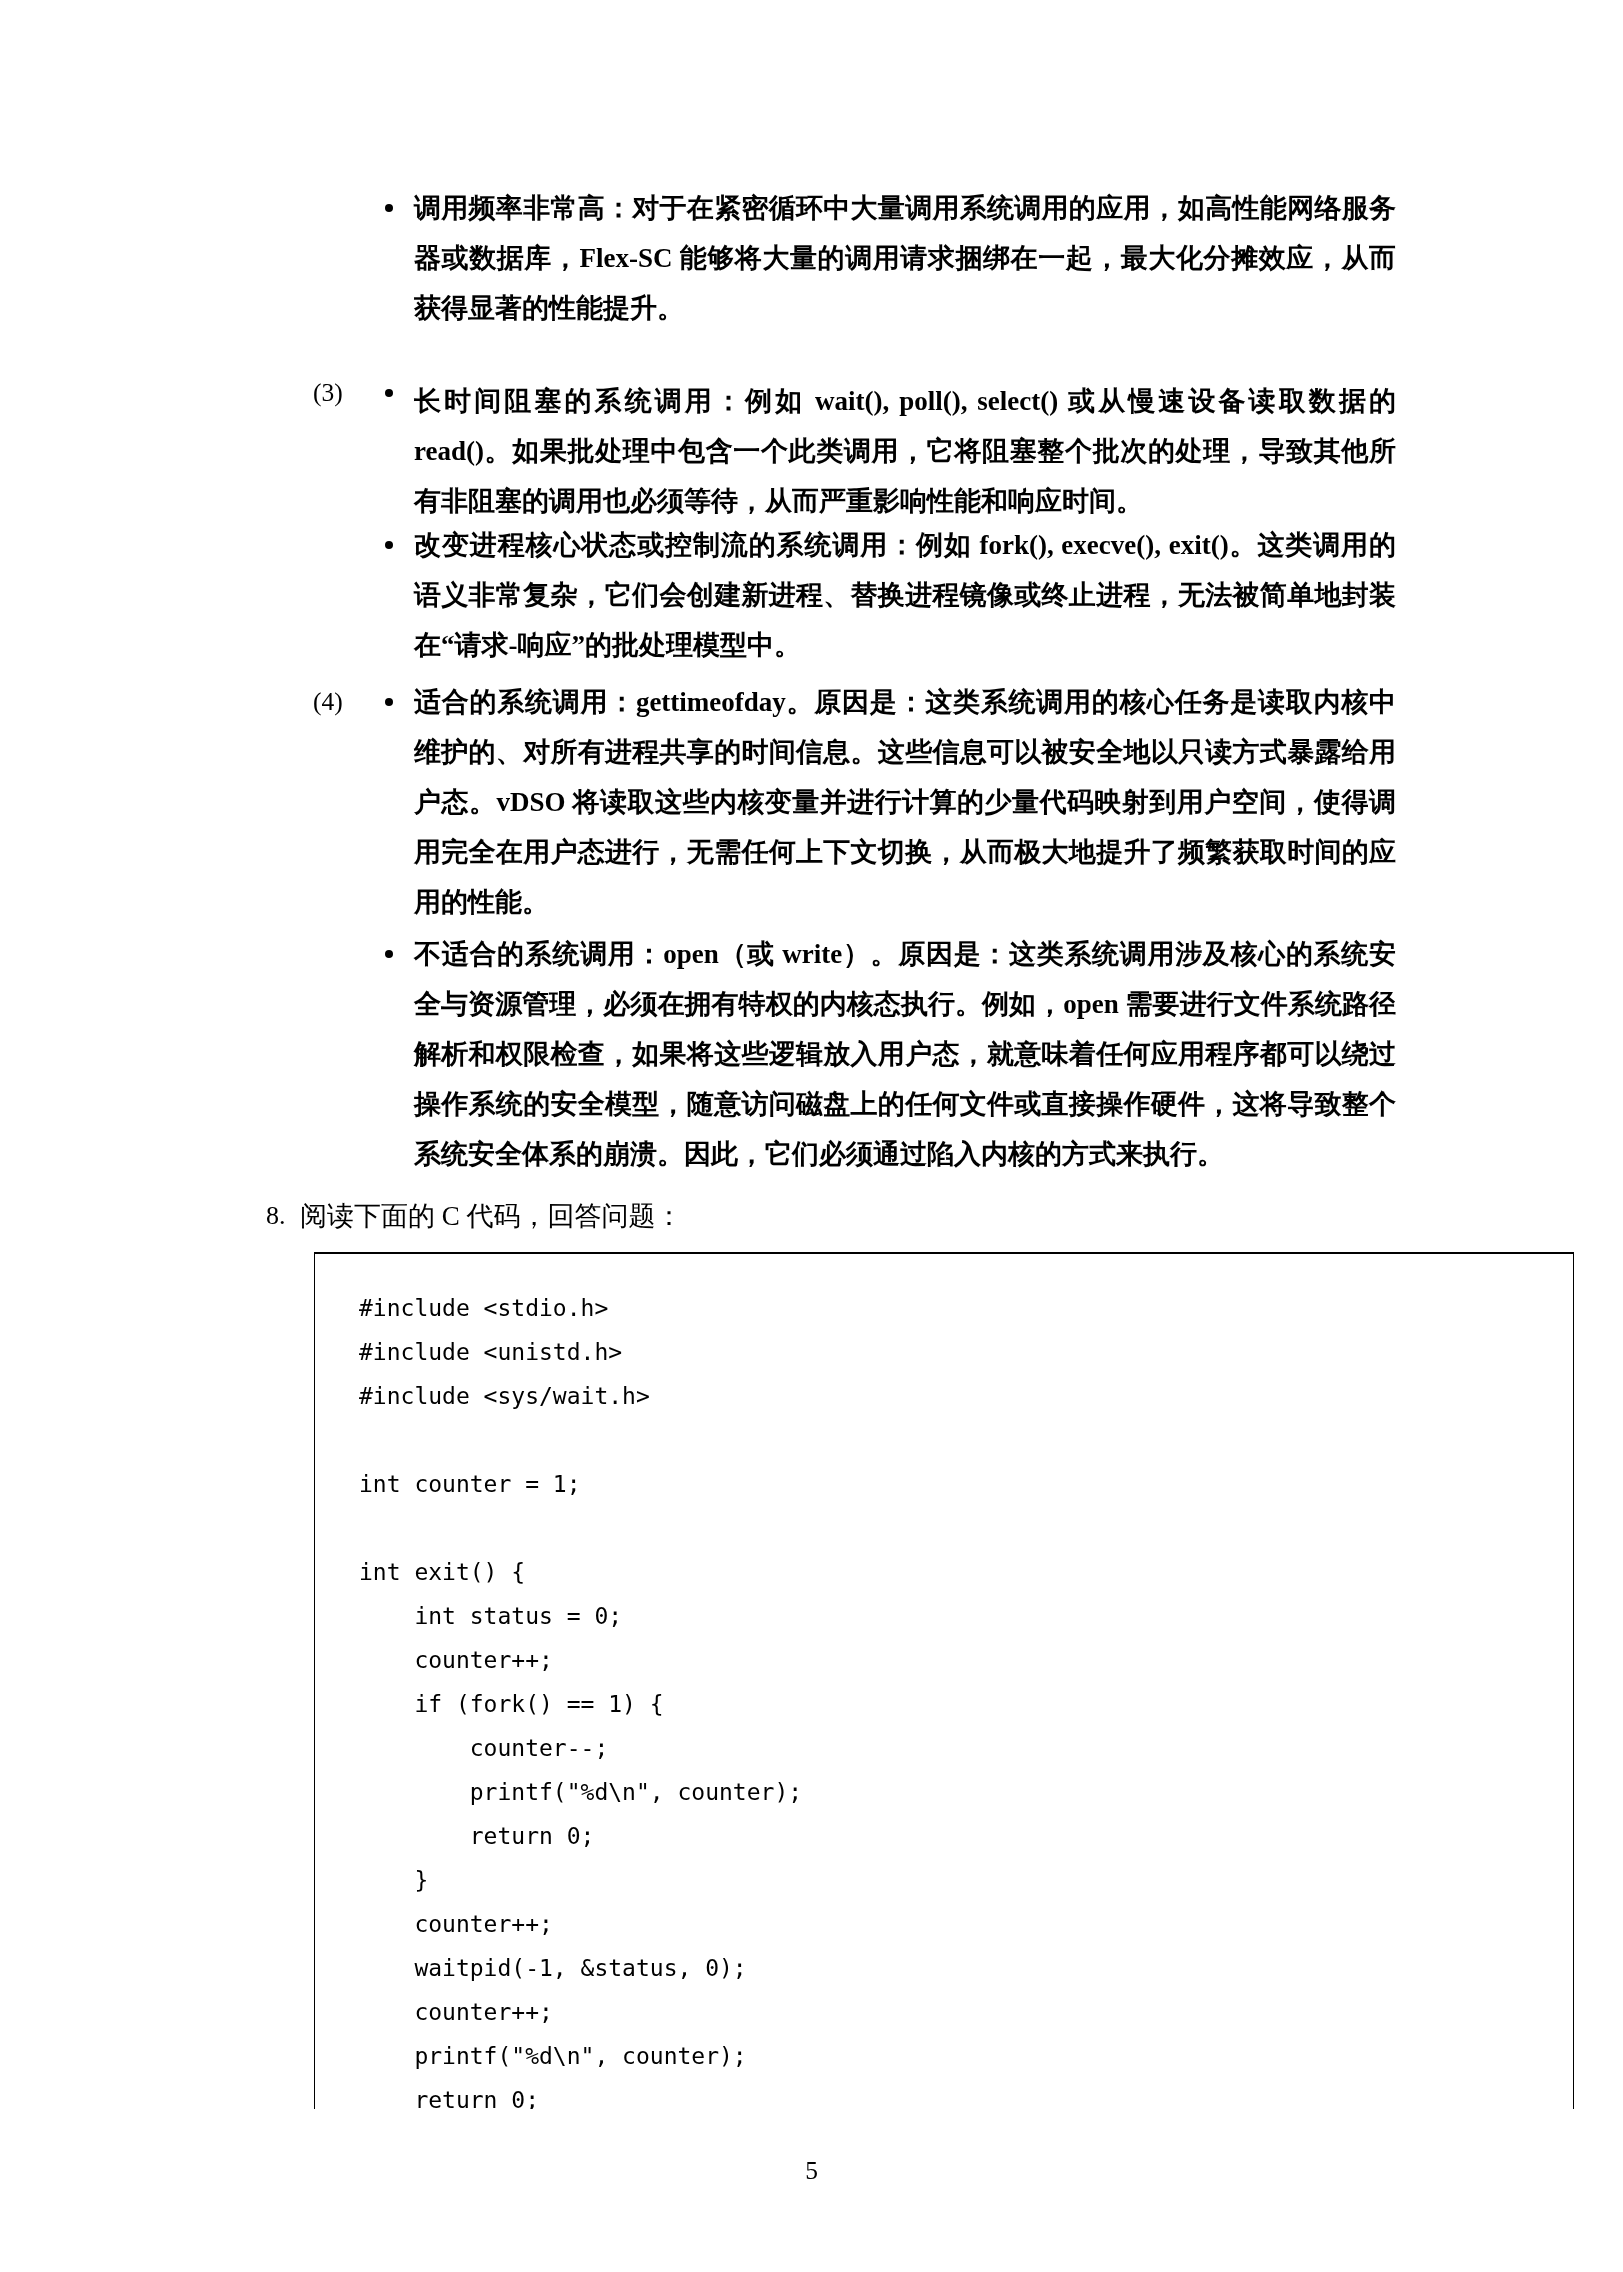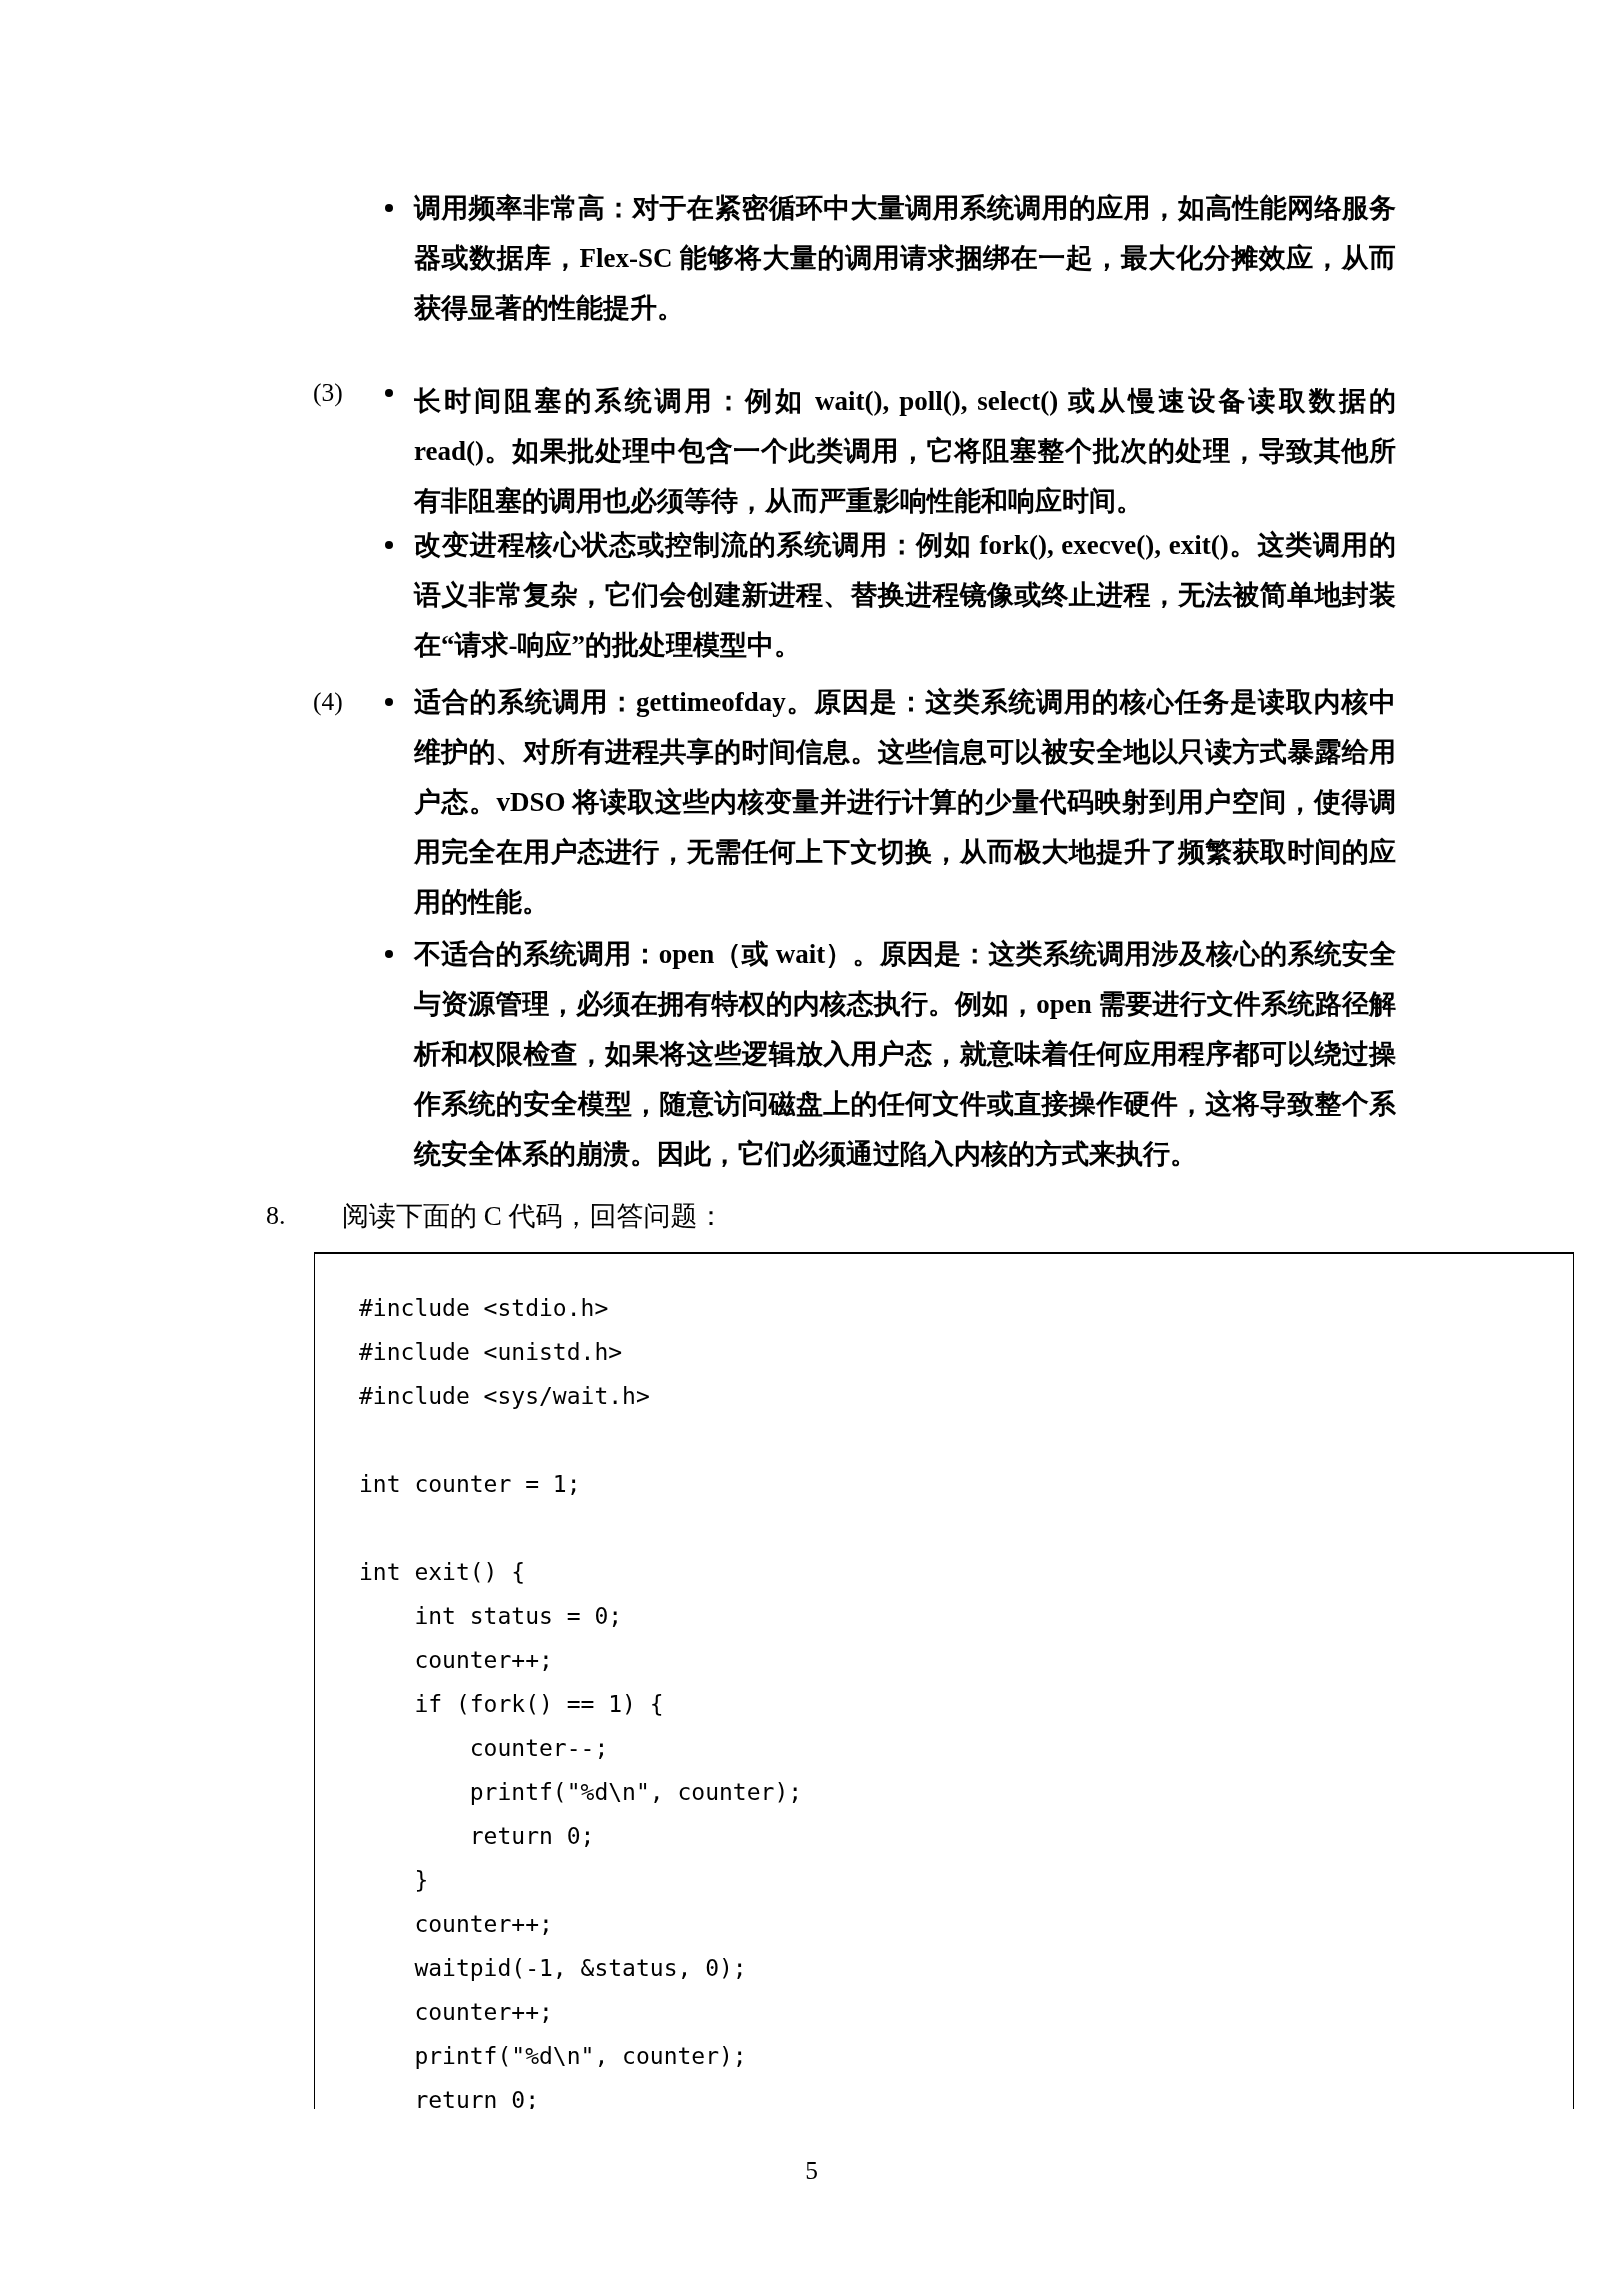--- a/index.html
+++ b/index.html
@@ -38,21 +38,20 @@
     position:absolute;
     left:266px;
     font-size:26px;
     line-height:50px;
   }
   .q-text {
     position:absolute;
     left:300px;
     font-size:27px;
     line-height:50px;
-    margin-left:42px;
   }
   .code-box {
     position:absolute;
     left:314px; top:1252px;
     width:1260px; height:857px;
     box-sizing:border-box;
     border-top:2.7px solid #000000;
     border-left:1.8px solid #000000;
     border-right:1.8px solid #000000;
     border-bottom:none;
@@ -89,21 +88,21 @@
   <div class="para" style="top:376px">长时间阻塞的系统调用：例如 wait(), poll(), select() 或从慢速设备读取数据的 read()。如果批处理中包含一个此类调用，它将阻塞整个批次的处理，导致其他所有非阻塞的调用也必须等待，从而严重影响性能和响应时间。</div>
 
   <span class="bullet-dot" style="top:541px"></span>
   <div class="para" style="top:520px">改变进程核心状态或控制流的系统调用：例如 fork(), execve(), exit()。这类调用的语义非常复杂，它们会创建新进程、替换进程镜像或终止进程，无法被简单地封装在“请求-响应”的批处理模型中。</div>
 
   <div class="section-label" style="top:677px">(4)</div>
   <span class="bullet-dot" style="top:698px"></span>
   <div class="para" style="top:677px">适合的系统调用：gettimeofday。原因是：这类系统调用的核心任务是读取内核中维护的、对所有进程共享的时间信息。这些信息可以被安全地以只读方式暴露给用户态。vDSO 将读取这些内核变量并进行计算的少量代码映射到用户空间，使得调用完全在用户态进行，无需任何上下文切换，从而极大地提升了频繁获取时间的应用的性能。</div>
 
   <span class="bullet-dot" style="top:950px"></span>
-  <div class="para" style="top:929px">不适合的系统调用：open（或 wait）。原因是：这类系统调用涉及核心的系统安全与资源管理，必须在拥有特权的内核态执行。例如，open 需要进行文件系统路径解析和权限检查，如果将这些逻辑放入用户态，就意味着任何应用程序都可以绕过操作系统的安全模型，随意访问磁盘上的任何文件或直接操作硬件，这将导致整个系统安全体系的崩溃。因此，它们必须通过陷入内核的方式来执行。</div>
+  <div class="para" style="top:929px">不适合的系统调用：open（或 write）。原因是：这类系统调用涉及核心的系统安全与资源管理，必须在拥有特权的内核态执行。例如，open 需要进行文件系统路径解析和权限检查，如果将这些逻辑放入用户态，就意味着任何应用程序都可以绕过操作系统的安全模型，随意访问磁盘上的任何文件或直接操作硬件，这将导致整个系统安全体系的崩溃。因此，它们必须通过陷入内核的方式来执行。</div>
 
   <div class="q-number" style="top:1191px">8.</div>
   <div class="q-text" style="top:1191px">阅读下面的 C 代码，回答问题：</div>
 
   <div class="code-box">
     <div class="code-line">#include &lt;stdio.h&gt;</div>
     <div class="code-line">#include &lt;unistd.h&gt;</div>
     <div class="code-line">#include &lt;sys/wait.h&gt;</div>
     <div class="code-line"></div>
     <div class="code-line">int counter = 1;</div>

